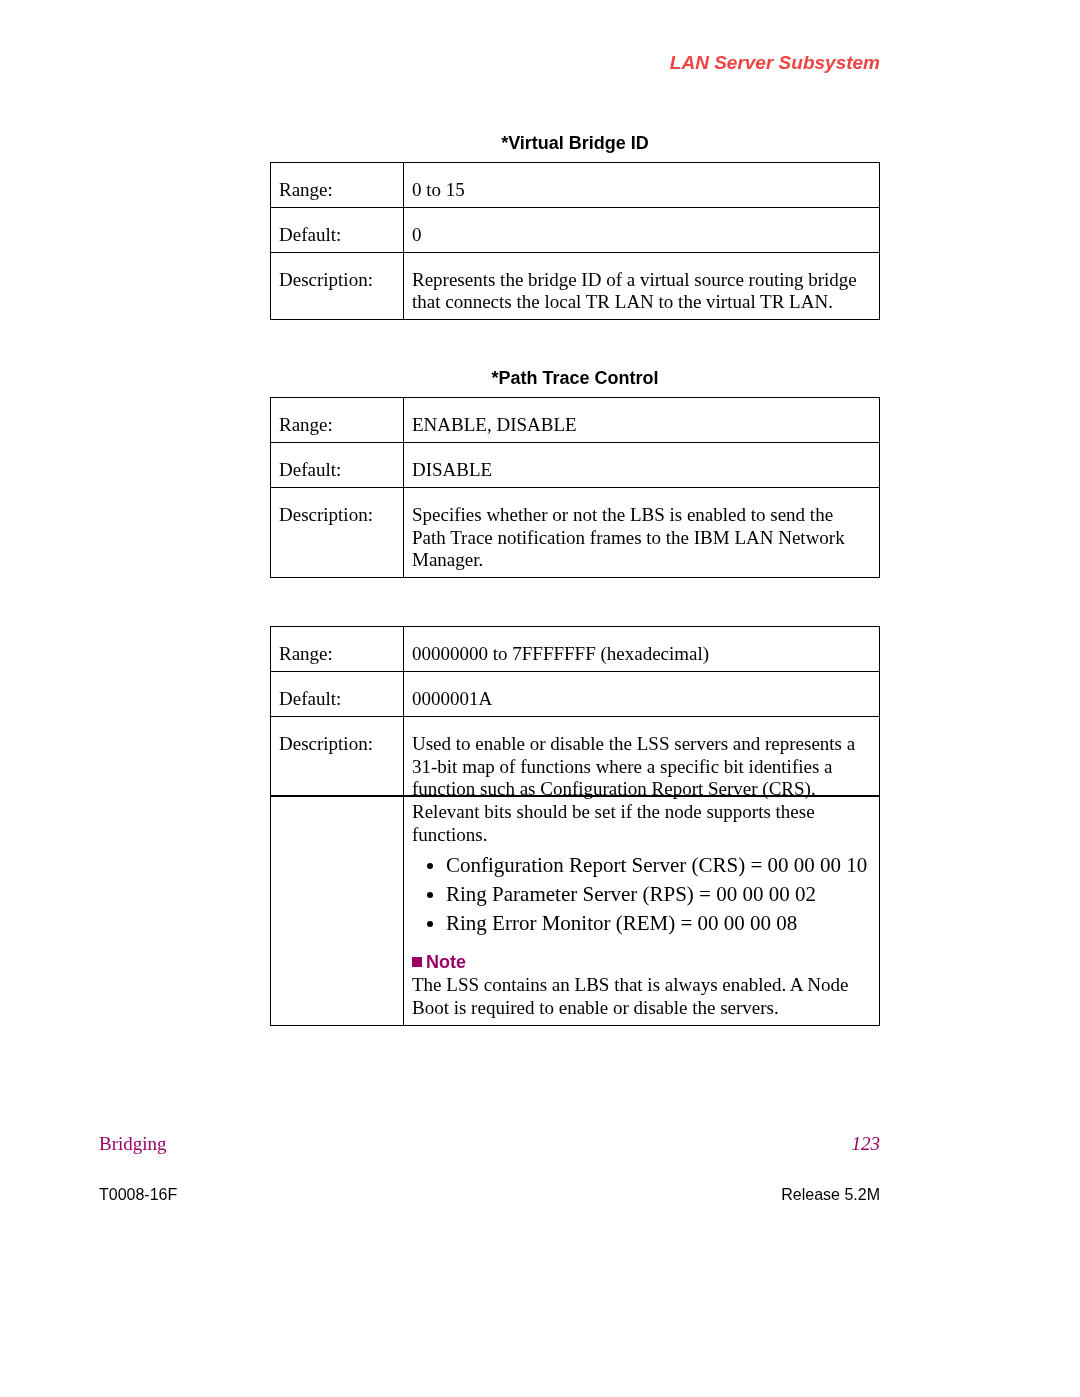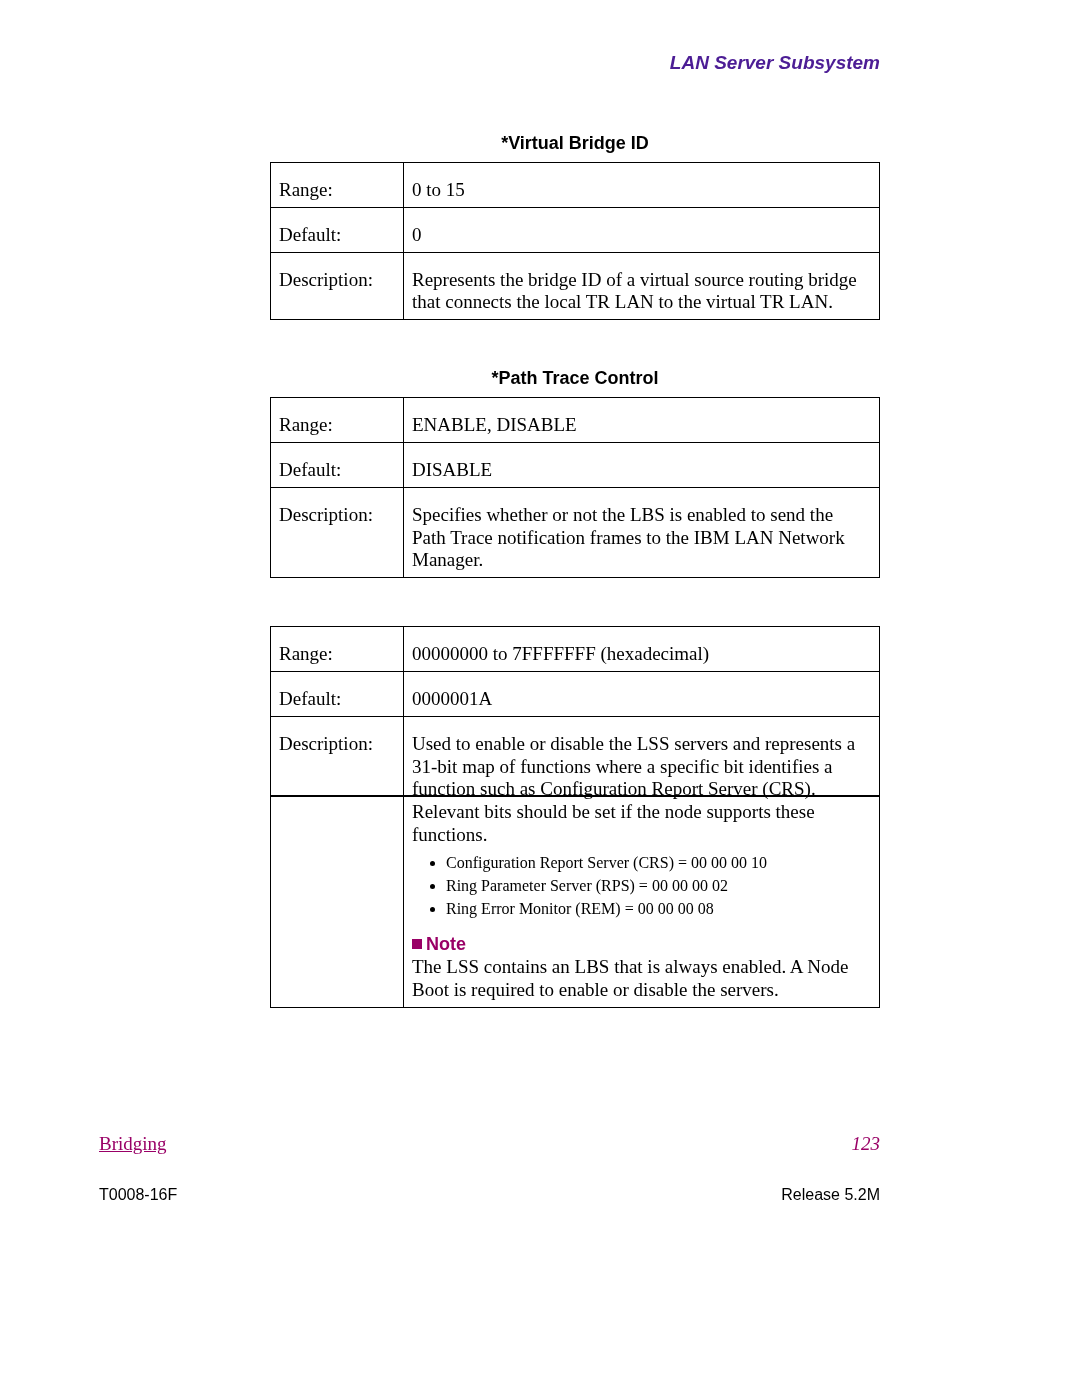--- a/index.html
+++ b/index.html
@@ -20,21 +20,21 @@
     box-sizing: border-box;
   }
   .header-title {
     position: absolute;
     top: 52px;
     right: 200px;
     font-family: Arial, Helvetica, sans-serif;
     font-weight: bold;
     font-style: italic;
     font-size: 19px;
-    color: #4c1d95;
+    color: #ef4444;
   }
   .content {
     position: absolute;
     top: 133px;
     left: 270px;
     width: 610px;
   }
   .section-heading {
     font-family: Arial, Helvetica, sans-serif;
     font-weight: bold;
@@ -58,21 +58,21 @@
   }
   td.label-col { width: 116px; }
   td.value-col { width: auto; }
   .bullets {
     margin: 6px 0 0 0;
     padding-left: 34px;
   }
   .bullets li {
     list-style: disc;
     margin: 4px 0;
-    font-size: 16px;
+    font-size: 21px;
   }
   .note-label {
     font-family: Liberation Sans, sans-serif;
     font-weight: bold;
     font-size: 18px;
     color: #990066;
     margin-top: 16px;
   }
   .note-square {
     display: inline-block;
@@ -89,21 +89,21 @@
     width: 610px;
     border-top: 2px solid #000;
   }
   .footer1 {
     position: absolute;
     left: 99px;
     right: 200px;
     top: 1133px;
     font-size: 19px;
   }
-  .footer1 .bridging { color: #990066; text-decoration: underline; }
+  .footer1 .bridging { color: #990066; }
   .footer1 .pagenum {
     color: #990066;
     position: absolute;
     right: 0;
     font-style: italic;
   }
   .footer2 {
     position: absolute;
     left: 99px;
     right: 200px;

